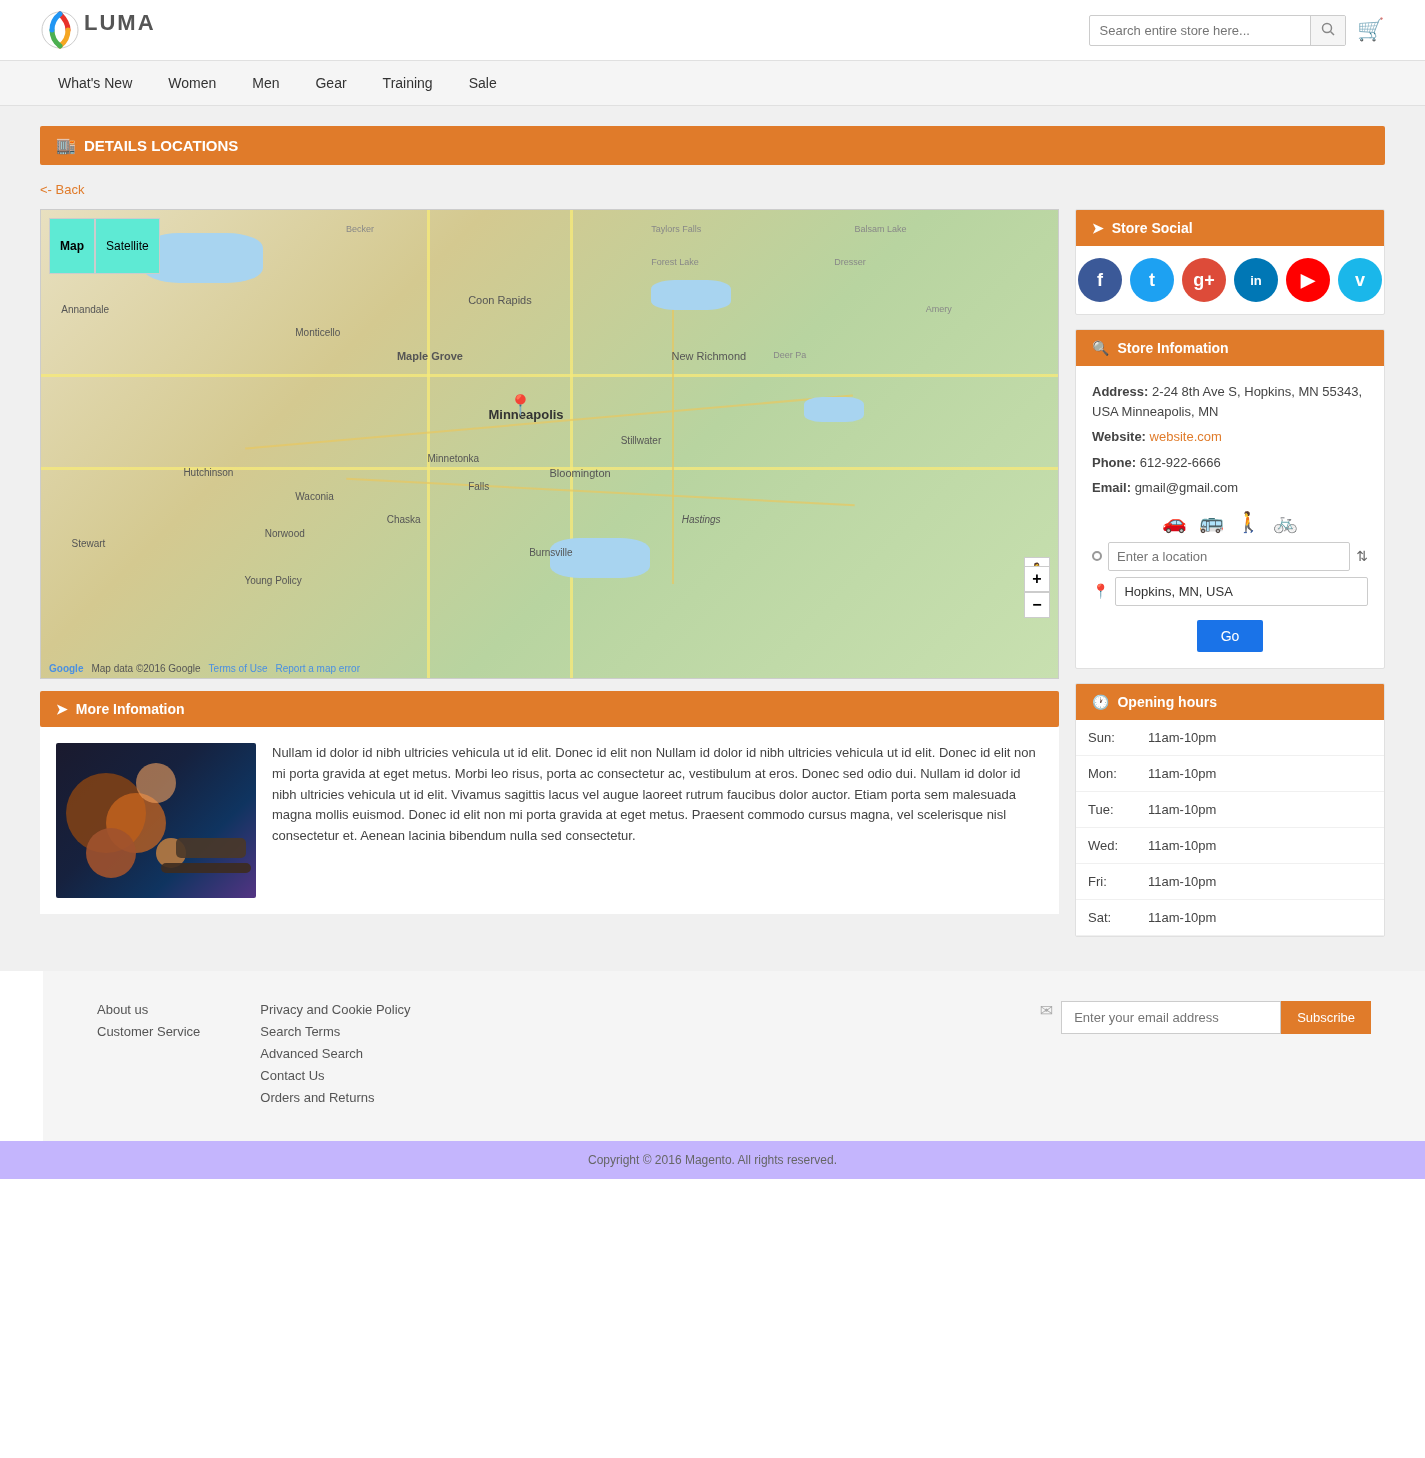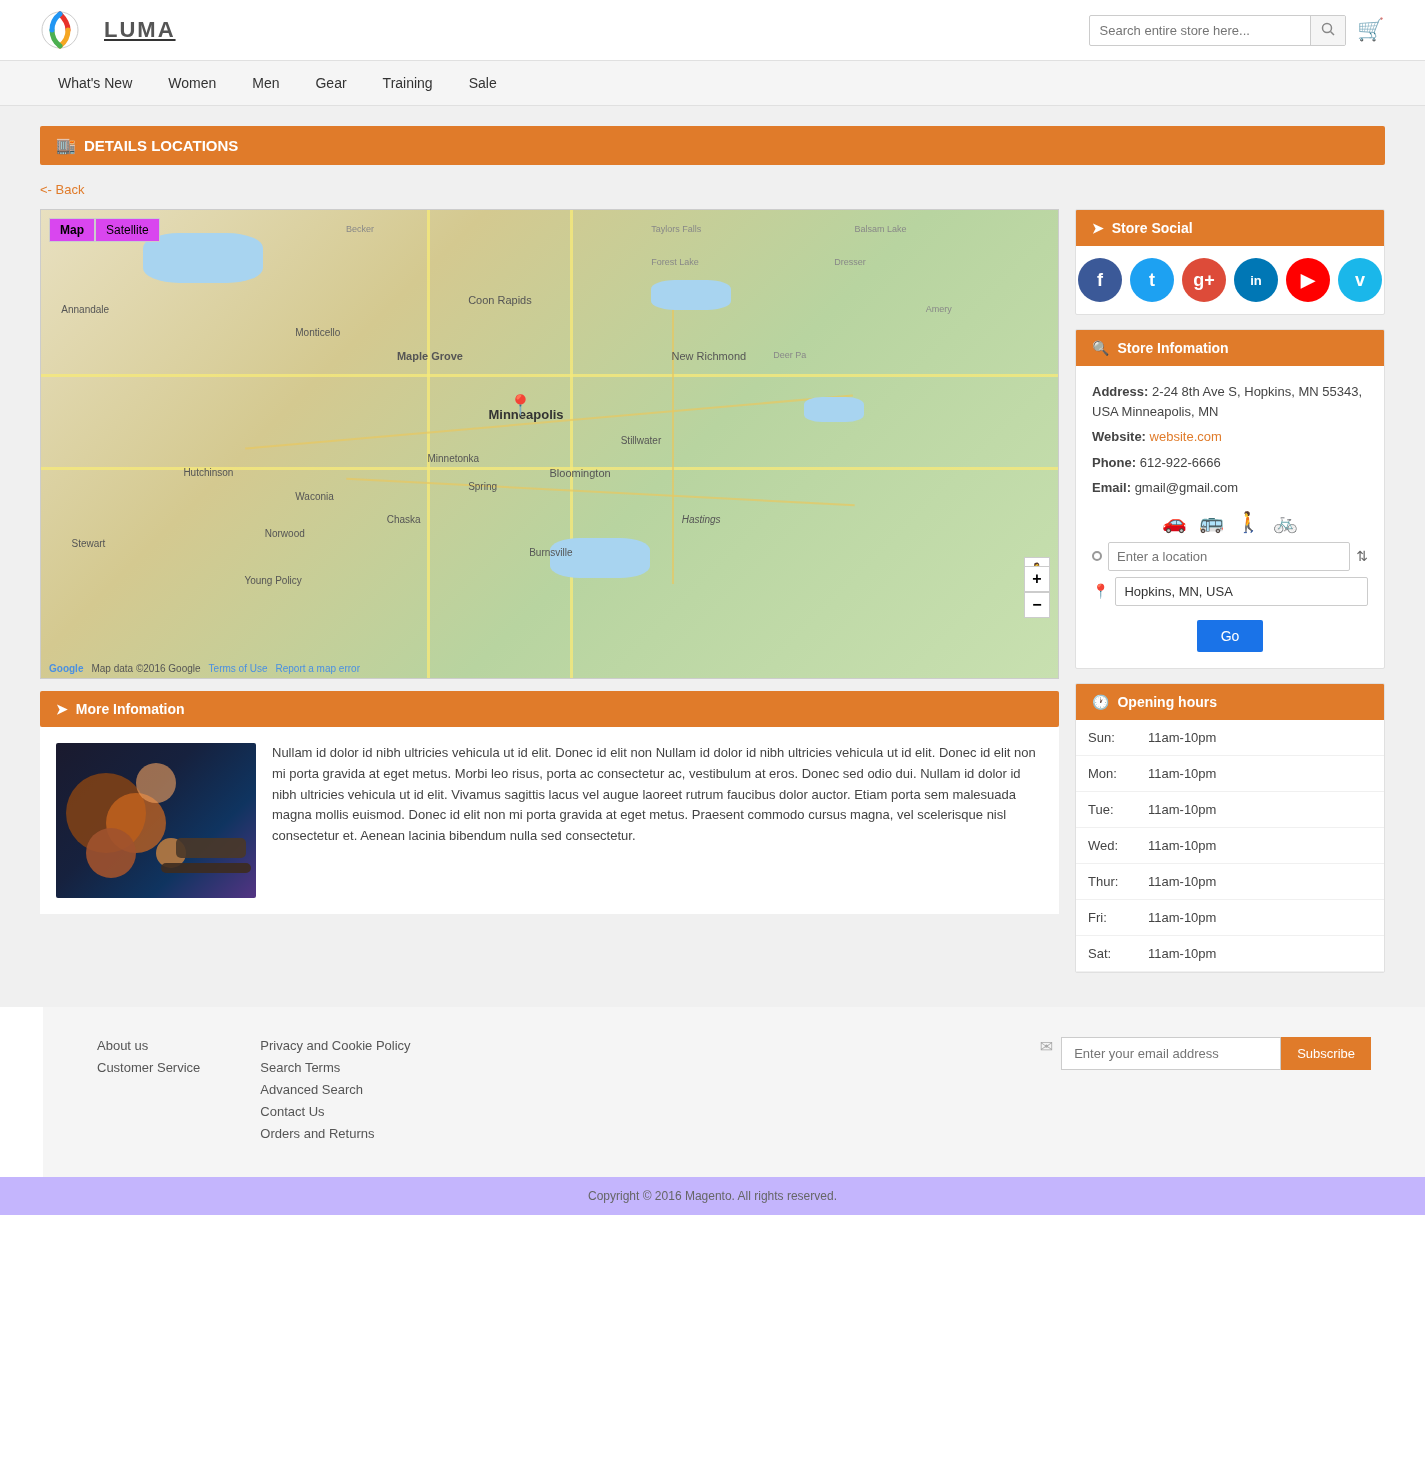--- a/index.html
+++ b/index.html
@@ -1,20 +1,20 @@
 <!DOCTYPE html>
 <html><head>
   <meta charset="utf-8">
   <style>
     * { box-sizing: border-box; margin: 0; padding: 0; }
     body { font-family: Arial, sans-serif; font-size: 14px; color: #333; background: #fff; }
 
     
     .header { background: #fff; border-bottom: 1px solid #e0e0e0; padding: 10px 40px; display: flex; align-items: center; justify-content: space-between; }
-    .logo { display: flex; align-items: center; gap: 24px; text-decoration: underline; }
+    .logo { display: flex; gap: 4px; }
     .logo-icon { width: 40px; height: 40px; }
     .logo-text { font-size: 22px; font-weight: bold; color: #555; letter-spacing: 2px; }
     .header-right { display: flex; align-items: center; gap: 12px; }
     .search-bar { display: flex; align-items: center; border: 1px solid #ccc; border-radius: 2px; overflow: hidden; }
     .search-input { border: none; outline: none; padding: 6px 10px; width: 220px; font-size: 13px; color: #999; }
     .search-btn { background: #f5f5f5; border: none; border-left: 1px solid #ccc; padding: 6px 10px; cursor: pointer; }
     .cart-icon { font-size: 22px; color: #555; cursor: pointer; }
 
     
     .nav { background: #f5f5f5; border-bottom: 1px solid #e0e0e0; padding: 0 40px; }
@@ -32,21 +32,21 @@
     .back-link { color: #e07b2a; text-decoration: none; font-size: 13px; display: inline-block; margin-bottom: 12px; }
 
     
     .content-layout { display: flex; gap: 16px; }
     .left-col { flex: 1; min-width: 0; }
     .right-col { width: 310px; flex-shrink: 0; }
 
     
     .map-container { position: relative; width: 100%; height: 470px; background: #e8e0d0; border: 1px solid #ccc; overflow: hidden; }
     .map-controls { position: absolute; top: 8px; left: 8px; z-index: 10; display: flex; gap: 0; }
-    .map-btn { background: #d946ef; border: 1px solid #ccc; padding: 4px 10px; font-size: 12px; cursor: pointer; }
+    .map-btn { background: #5eead4; border: 1px solid #ccc; padding: 20px 10px; font-size: 12px; cursor: pointer; }
     .map-btn.active { font-weight: bold; }
 
     
     .more-info-header { background: #e07b2a; color: #fff; padding: 10px 16px; font-size: 14px; font-weight: bold; display: flex; align-items: center; gap: 8px; margin-top: 12px; border-radius: 2px; }
     .more-info-body { background: #fff; padding: 16px; display: flex; gap: 16px; }
     .store-desc { font-size: 13px; line-height: 1.6; color: #444; }
 
     
     .panel-section { background: #fff; border: 1px solid #e0e0e0; margin-bottom: 14px; border-radius: 2px; overflow: hidden; }
     .panel-header { background: #e07b2a; color: #fff; padding: 10px 16px; font-size: 14px; font-weight: bold; display: flex; align-items: center; gap: 8px; }
@@ -190,21 +190,21 @@
           <div class="map-water" style="width:80px;height:30px;left:60%;top:15%;background:#a8d4f0;border-radius:30%;"></div>
           <div class="map-water" style="width:60px;height:25px;left:75%;top:40%;background:#a8d4f0;border-radius:30%;"></div>
           <div class="map-water" style="width:100px;height:40px;left:50%;top:70%;background:#a8d4f0;border-radius:30%;"></div>
 
           <div style="position:absolute;font-size:10px;color:#555;left:2%;top:20%;font-weight:500;">Annandale</div>
           <div style="position:absolute;font-size:10px;color:#555;left:25%;top:25%;font-weight:500;">Monticello</div>
           <div style="position:absolute;font-size:11px;color:#555;left:42%;top:18%;font-weight:500;">Coon Rapids</div>
           <div style="position:absolute;font-size:11px;color:#555;left:35%;top:30%;font-weight:600;">Maple Grove</div>
           <div style="position:absolute;font-size:13px;color:#333;left:44%;top:42%;font-weight:bold;">Minneapolis</div>
           <div style="position:absolute;font-size:10px;color:#555;left:38%;top:52%;font-weight:500;">Minnetonka</div>
-          <div style="position:absolute;font-size:10px;color:#555;left:42%;top:58%;font-weight:500;">Spring</div>
+          <div style="position:absolute;font-size:10px;color:#555;left:42%;top:58%;font-weight:500;">Falls</div>
           <div style="position:absolute;font-size:11px;color:#555;left:50%;top:55%;font-weight:500;">Bloomington</div>
           <div style="position:absolute;font-size:10px;color:#555;left:34%;top:65%;font-weight:500;">Chaska</div>
           <div style="position:absolute;font-size:10px;color:#555;left:25%;top:60%;font-weight:500;">Waconia</div>
           <div style="position:absolute;font-size:10px;color:#555;left:14%;top:55%;font-weight:500;">Hutchinson</div>
           <div style="position:absolute;font-size:10px;color:#555;left:57%;top:48%;font-weight:500;">Stillwater</div>
           <div style="position:absolute;font-size:11px;color:#555;left:62%;top:30%;font-weight:500;">New Richmond</div>
           <div style="position:absolute;font-size:10px;color:#555;left:20%;top:78%;font-weight:500;">Young Policy</div>
           <div style="position:absolute;font-size:10px;color:#555;left:48%;top:72%;font-weight:500;">Burnsville</div>
           <div style="position:absolute;font-size:10px;color:#555;left:63%;top:65%;font-weight:500;font-style:italic;">Hastings</div>
           <div style="position:absolute;font-size:10px;color:#555;left:3%;top:70%;font-weight:500;">Stewart</div>
@@ -343,24 +343,20 @@
                 </tr>
                 <tr>
                   <td>Tue:</td>
                   <td>11am-10pm</td>
                 </tr>
                 <tr>
                   <td>Wed:</td>
                   <td>11am-10pm</td>
                 </tr>
                 <tr>
-                  <td>Thur:</td>
-                  <td>11am-10pm</td>
-                </tr>
-                <tr>
                   <td>Fri:</td>
                   <td>11am-10pm</td>
                 </tr>
                 <tr>
                   <td>Sat:</td>
                   <td>11am-10pm</td>
                 </tr>
               </tbody>
           </table>
         </div>

